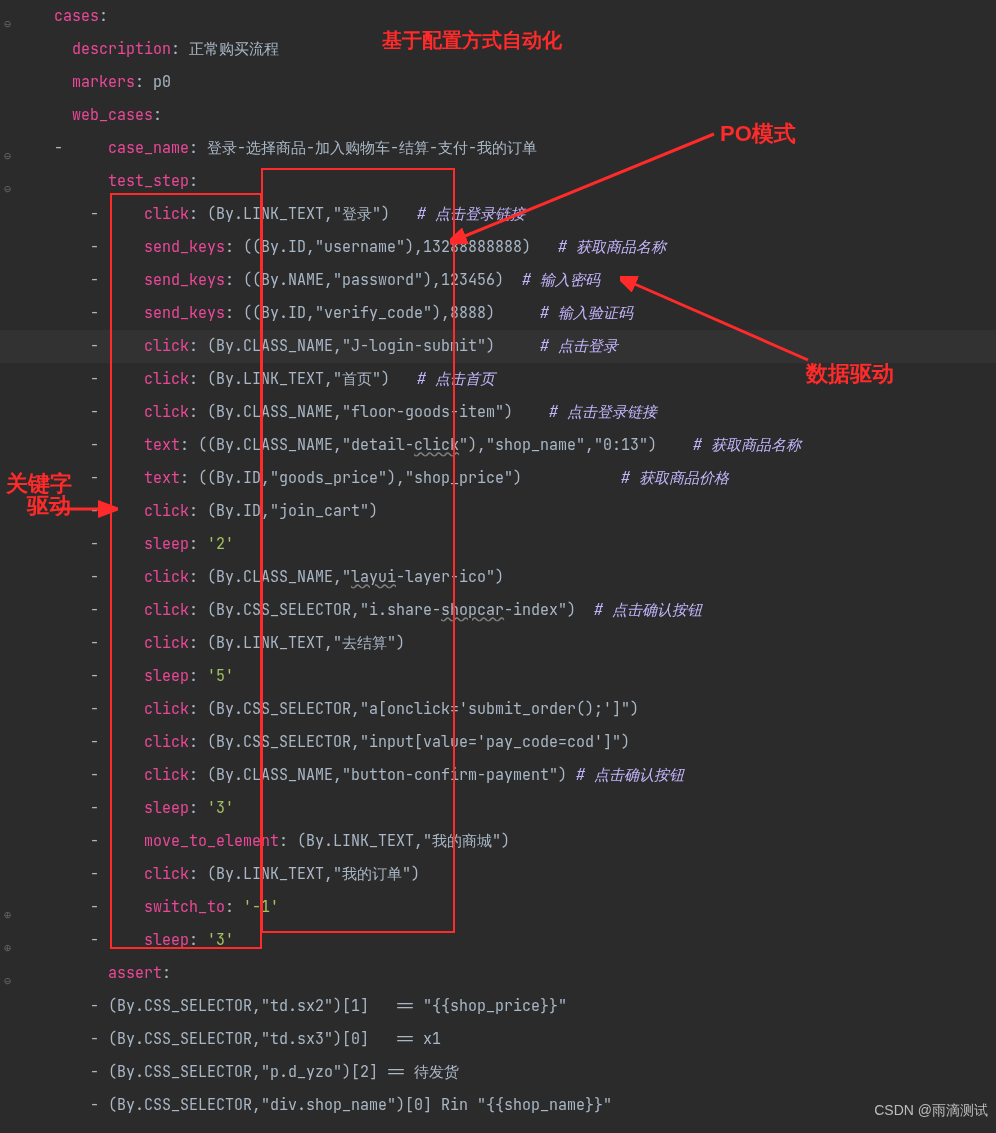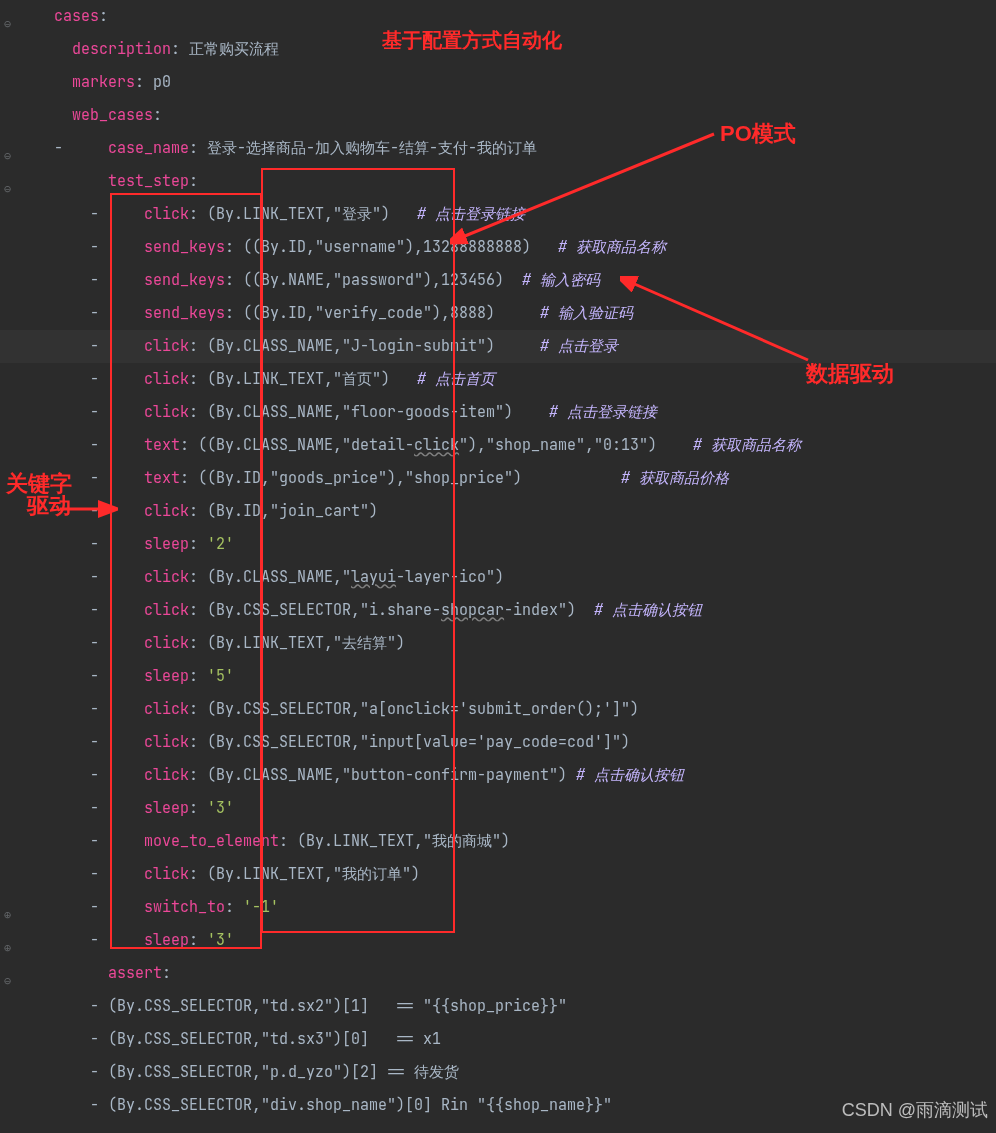--- a/index.html
+++ b/index.html
@@ -8,21 +8,21 @@
   .gut-icon{position:absolute;left:4px;width:10px;color:#606366;font-size:12px;}
   pre.code{position:absolute;left:18px;top:0;margin:0;white-space:pre;font-family:inherit;font-size:15px;line-height:33px;}
   .k-key{color:#ec4899;margin-left:36px;}   
   .k-str{color:#a5c261;}   
   .k-cmt{color:#c4b5fd;font-style:italic;} 
   .k-txt{color:#a9b7c6;}   
   .hl-row{position:absolute;left:0;top:0;height:33px;width:100%;background:#323232;}
   .anno-box{position:absolute;border:2px solid #ff2a2a;pointer-events:none;}
   .anno-label{position:absolute;color:#ff2a2a;font-weight:bold;font-family:"Microsoft YaHei","SimHei",sans-serif;font-size:22px;white-space:nowrap;}
   .arrow{position:absolute;pointer-events:none;}
-  .watermark{position:absolute;right:8px;bottom:6px;color:#cccccc;font-family:"Microsoft YaHei",sans-serif;font-size:18px;opacity:.9;}
+  .watermark{position:absolute;right:8px;bottom:6px;color:#cccccc;font-family:"Microsoft YaHei",sans-serif;font-size:14px;opacity:.9;}
   .wavy{text-decoration:underline wavy #808080;}
 </style>
 </head>
 <body>
 
 <div class="editor">
 
   <div class="hl-row" style="top:330px;"></div>
 
   <div class="gutter" id="gutter">

